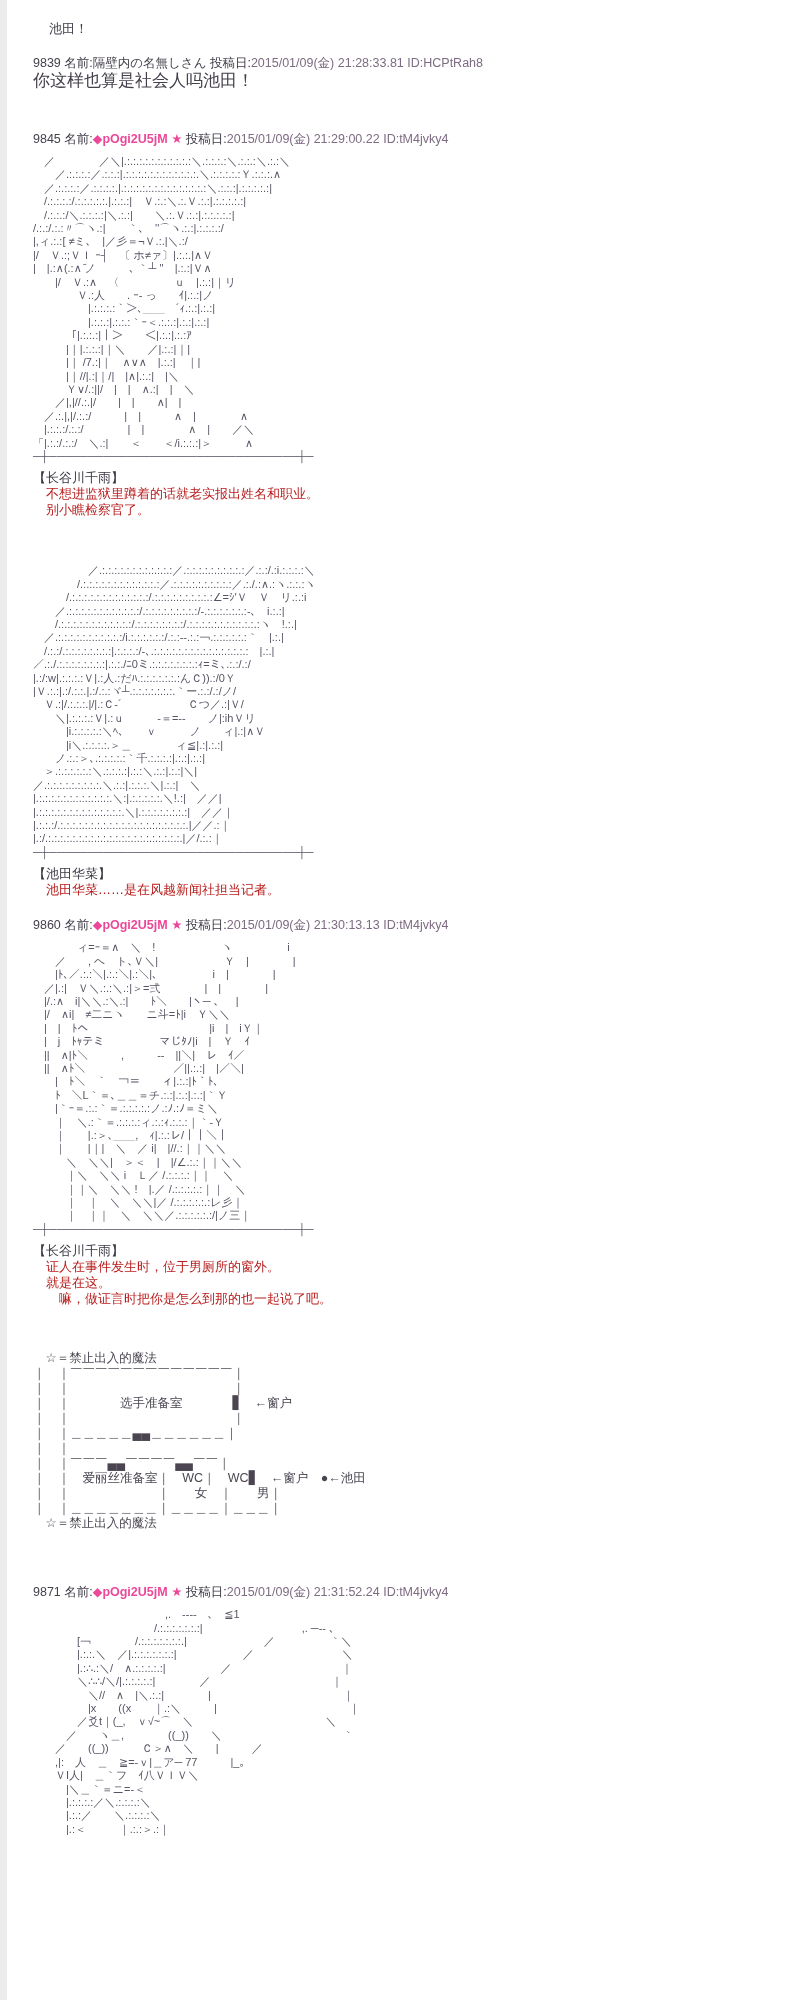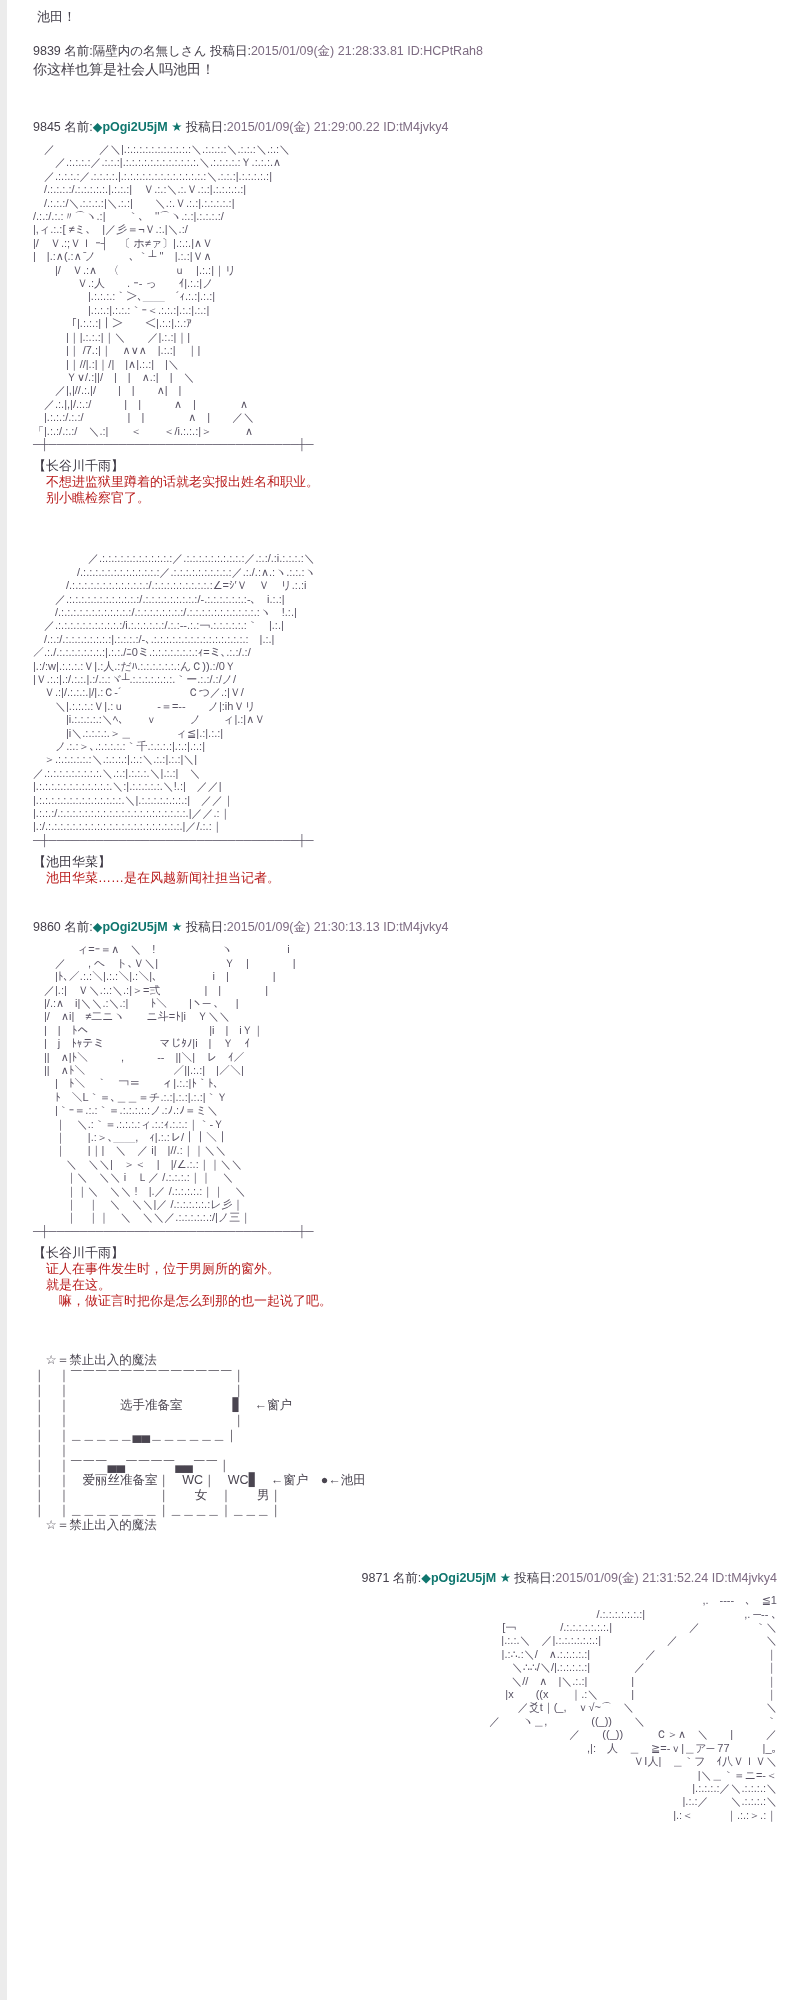--- a/index.html
+++ b/index.html
@@ -4,49 +4,49 @@
 <style>
   html,body{margin:0;padding:0;background:#ffffff;}
   body{
     width:787px;height:2000px;overflow:hidden;position:relative;
     font-family:"Liberation Sans","DejaVu Sans",sans-serif;
     color:#45404b;
   }
   .edge-strip{position:absolute;left:0;top:0;width:7px;height:2000px;background:#ececec;}
   .content{padding:5px 10px 0 33px;}
 
-  .intro{font-size:13px;line-height:16px;margin:4px;white-space:pre;}
+  .intro{font-size:13px;line-height:16px;margin:16px;white-space:pre;}
 
   section.post{display:block;}
   .post-header{font-size:12.5px;line-height:15px;white-space:nowrap;}
   .post-header .num{color:#45404b;}
   .post-header .lbl{color:#3d3844;}
   .post-header .pname{color:#45404b;}
-  .post-header .pname.trip{color:#0f766e;font-weight:bold;}
+  .post-header .pname.trip{color:#ec4899;font-weight:bold;}
   .post-header .pdate{color:#7d6b82;}
-  .post-body{font-size:14px;line-height:16px;margin:2px 0 0 0;white-space:pre;}
+  .post-body{font-size:17px;line-height:16px;margin:2px 0 0 0;white-space:pre;}
 
   pre{margin:0;font-family:inherit;}
   .aa{
     font-size:11px;line-height:13.4px;white-space:pre;color:#585263;
     margin-top:8px;
   }
   .aa.second{margin-top:46px;}
   .dialogue{margin-top:7px;}
   .speaker{font-size:13px;line-height:16px;white-space:pre;color:#3d3844;}
   .dlg-lines{font-size:13px;line-height:16px;white-space:pre;color:#b91c1c;}
 
   .floormap{
     margin-top:44px;font-size:12.5px;line-height:15px;white-space:pre;color:#4a4550;
   }
 
   .mt-9839{margin-top:19px;}
   .mt-9845{margin-top:43px;}
-  .mt-9860{margin-top:34px;}
-  .mt-9871{margin-top:38px;text-align:right;}
+  .mt-9860{margin-top:20px;}
+  .mt-9871{margin-top:54px;}
 </style>
 </head>
 <body>
 
 <div class="edge-strip"></div>
 
 <div class="content">
 
   <pre class="intro">池田！</pre>
 

